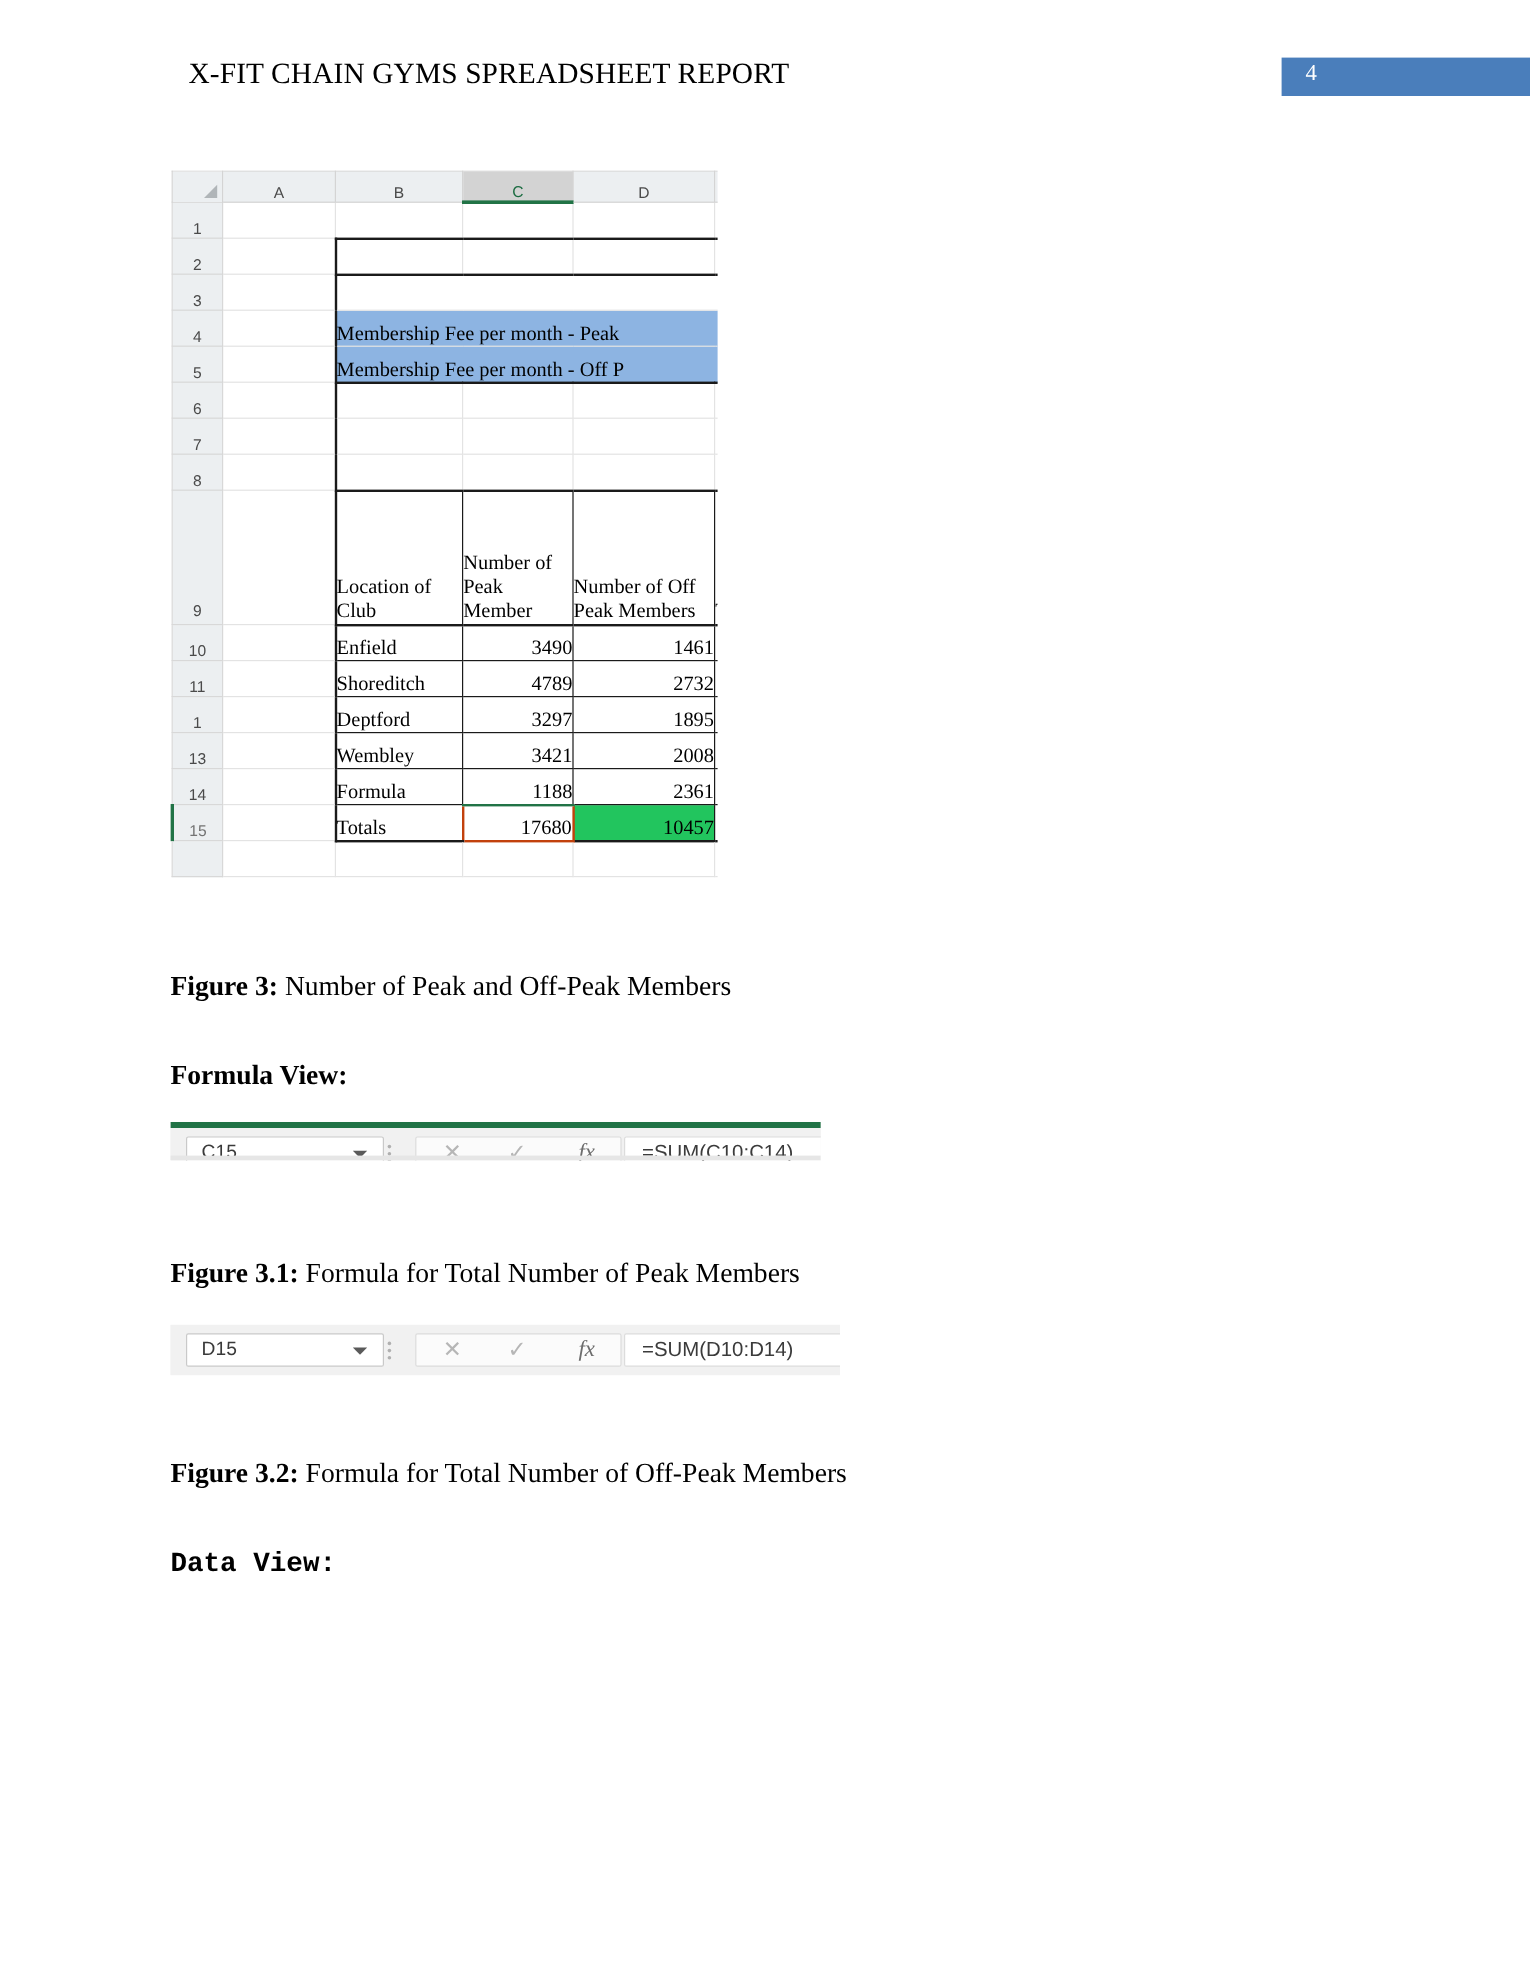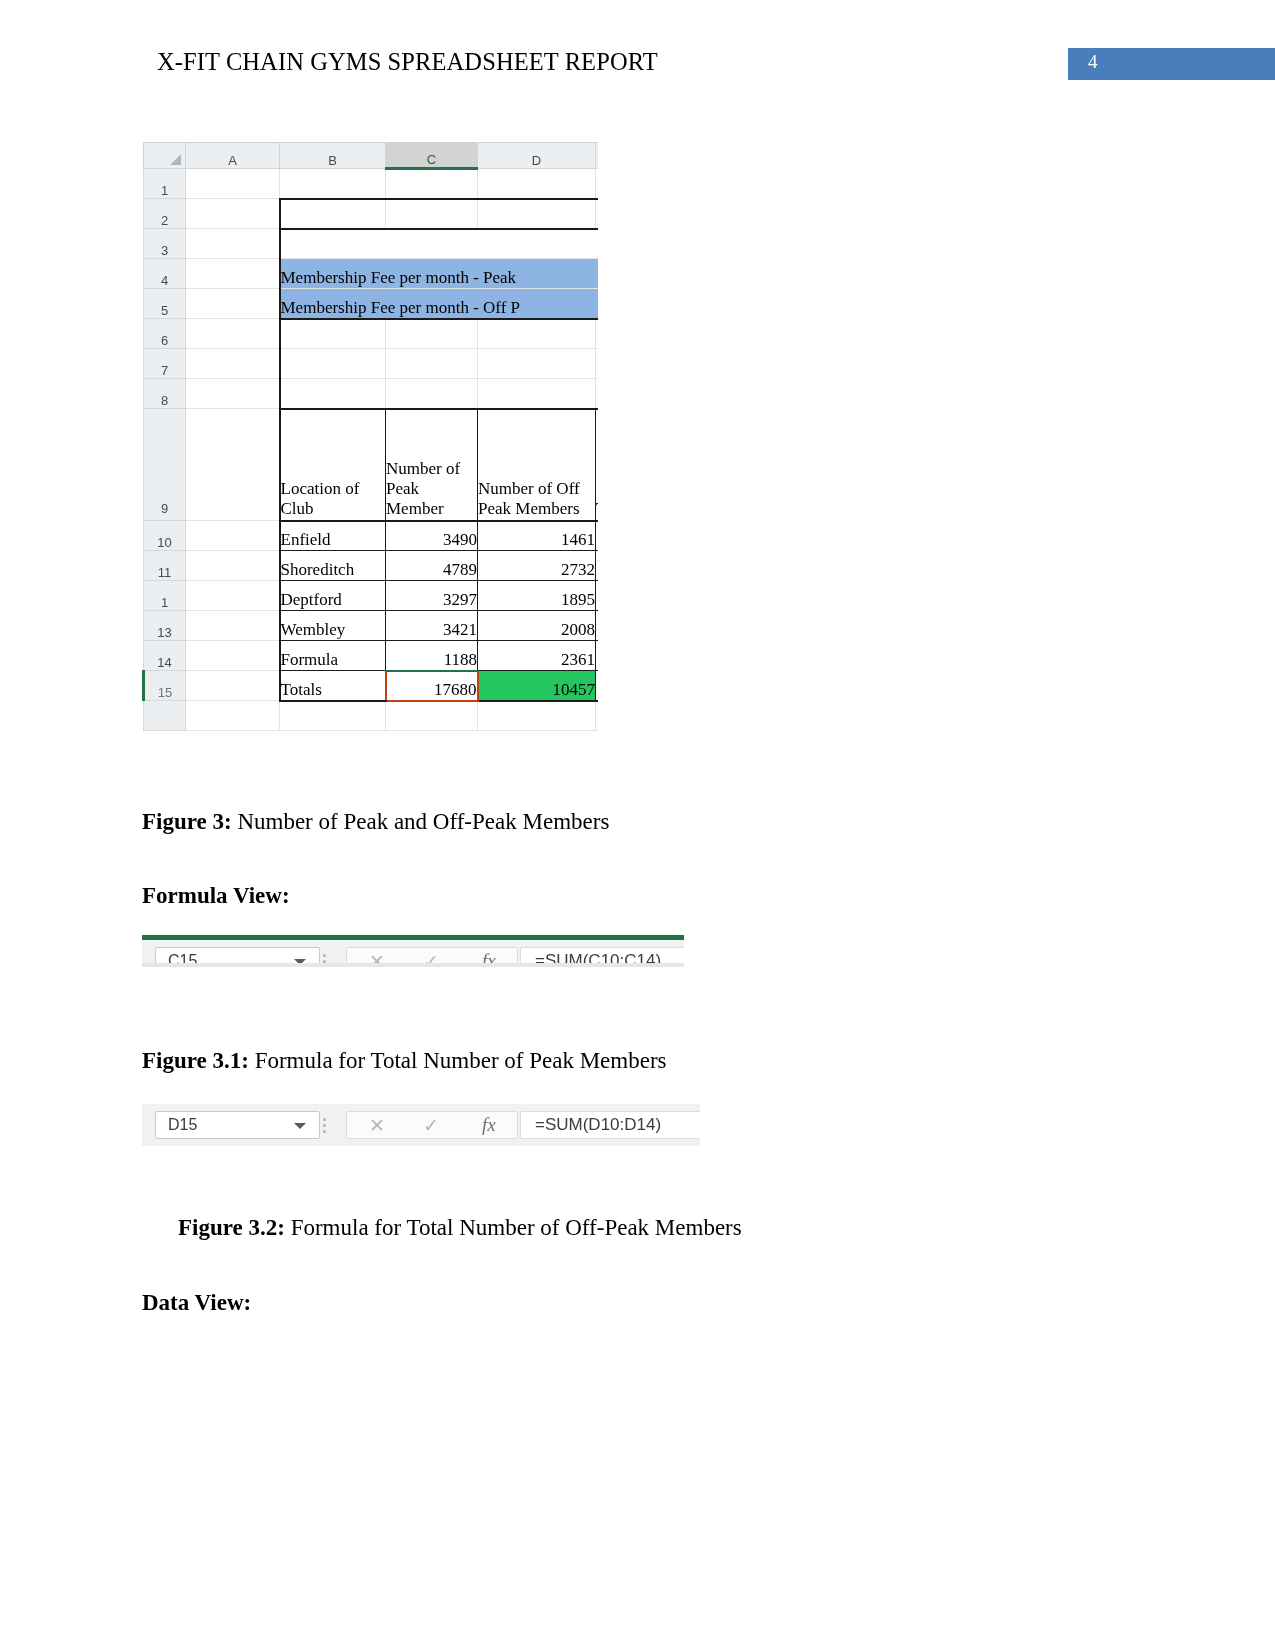--- a/index.html
+++ b/index.html
@@ -506,19 +506,19 @@
   <div class="btnbar" style="left:204px; top:7px; width:172px; height:28px;">
     <span class="fb-icon" style="left:22px;">✕</span>
     <span class="fb-icon" style="left:76px;">✓</span>
     <span class="fb-icon fx" style="left:135px;">fx</span>
   </div>
   <div class="formula-field" style="left:378px; top:7px; width:190px; height:28px;">
     <span class="ff-text">=SUM(D10:D14)</span>
   </div>
 </div>
 
-<p class="para" style="top:1192px;margin-left:36px;">
+<p class="para" style="top:1192px;">
   <b>Figure 3.2:</b><span> Formula for Total Number of Off-Peak Members</span>
 </p>
 
-<p class="para" style="top:1267px;">
+<p class="para" style="top:1267px;font-family:Liberation Mono, monospace;">
   <b>Data View:</b>
 </p>
 
 </body></html>

